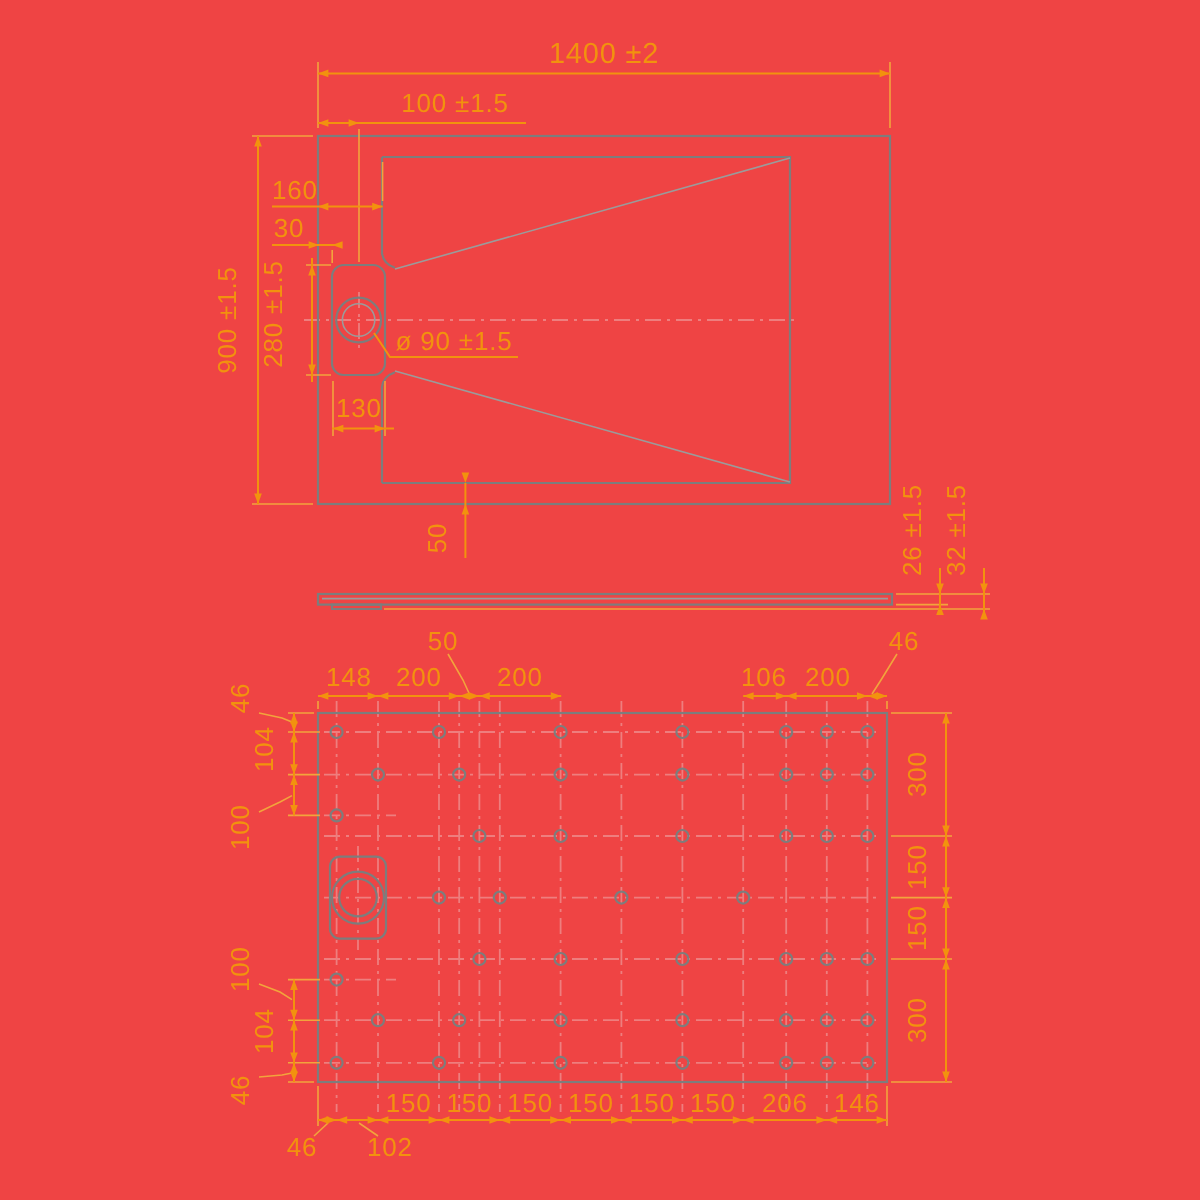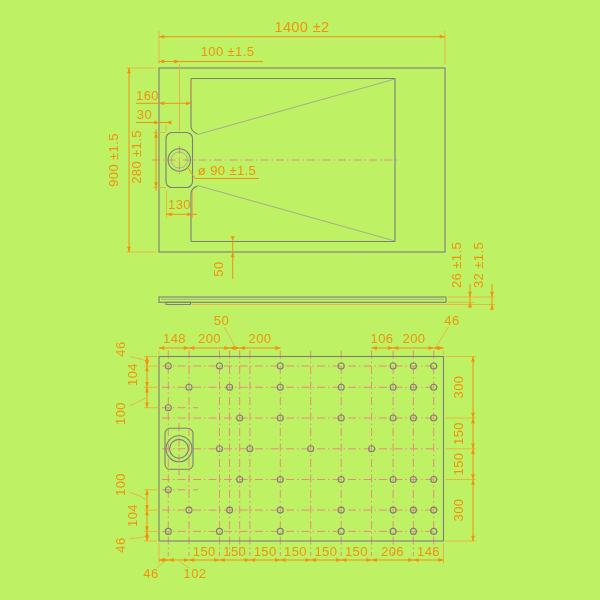--- a/index.html
+++ b/index.html
@@ -1,16 +1,16 @@
 <!DOCTYPE html>
 <html><head>
 <meta charset="utf-8">
 <style>
   html,body{margin:0;padding:0;background:#ffffff;}
-  .stage{width:600px;height:600px;position:relative;background:#bef264;overflow:hidden;}
+  .stage{width:600px;height:600px;position:relative;background:#ef4444;overflow:hidden;}
   svg{display:block;}
   text.dim{
     font-family:"Liberation Sans", sans-serif;
     fill:#f2920e;
     font-size:13px;
     letter-spacing:.4px;
   }
   text.dim.big{font-size:14.5px;}
   .gray{stroke:#7d7d7d;fill:none;stroke-width:1.1;}
   .gray-thin{stroke:#9b9b9b;fill:none;stroke-width:.8;}

